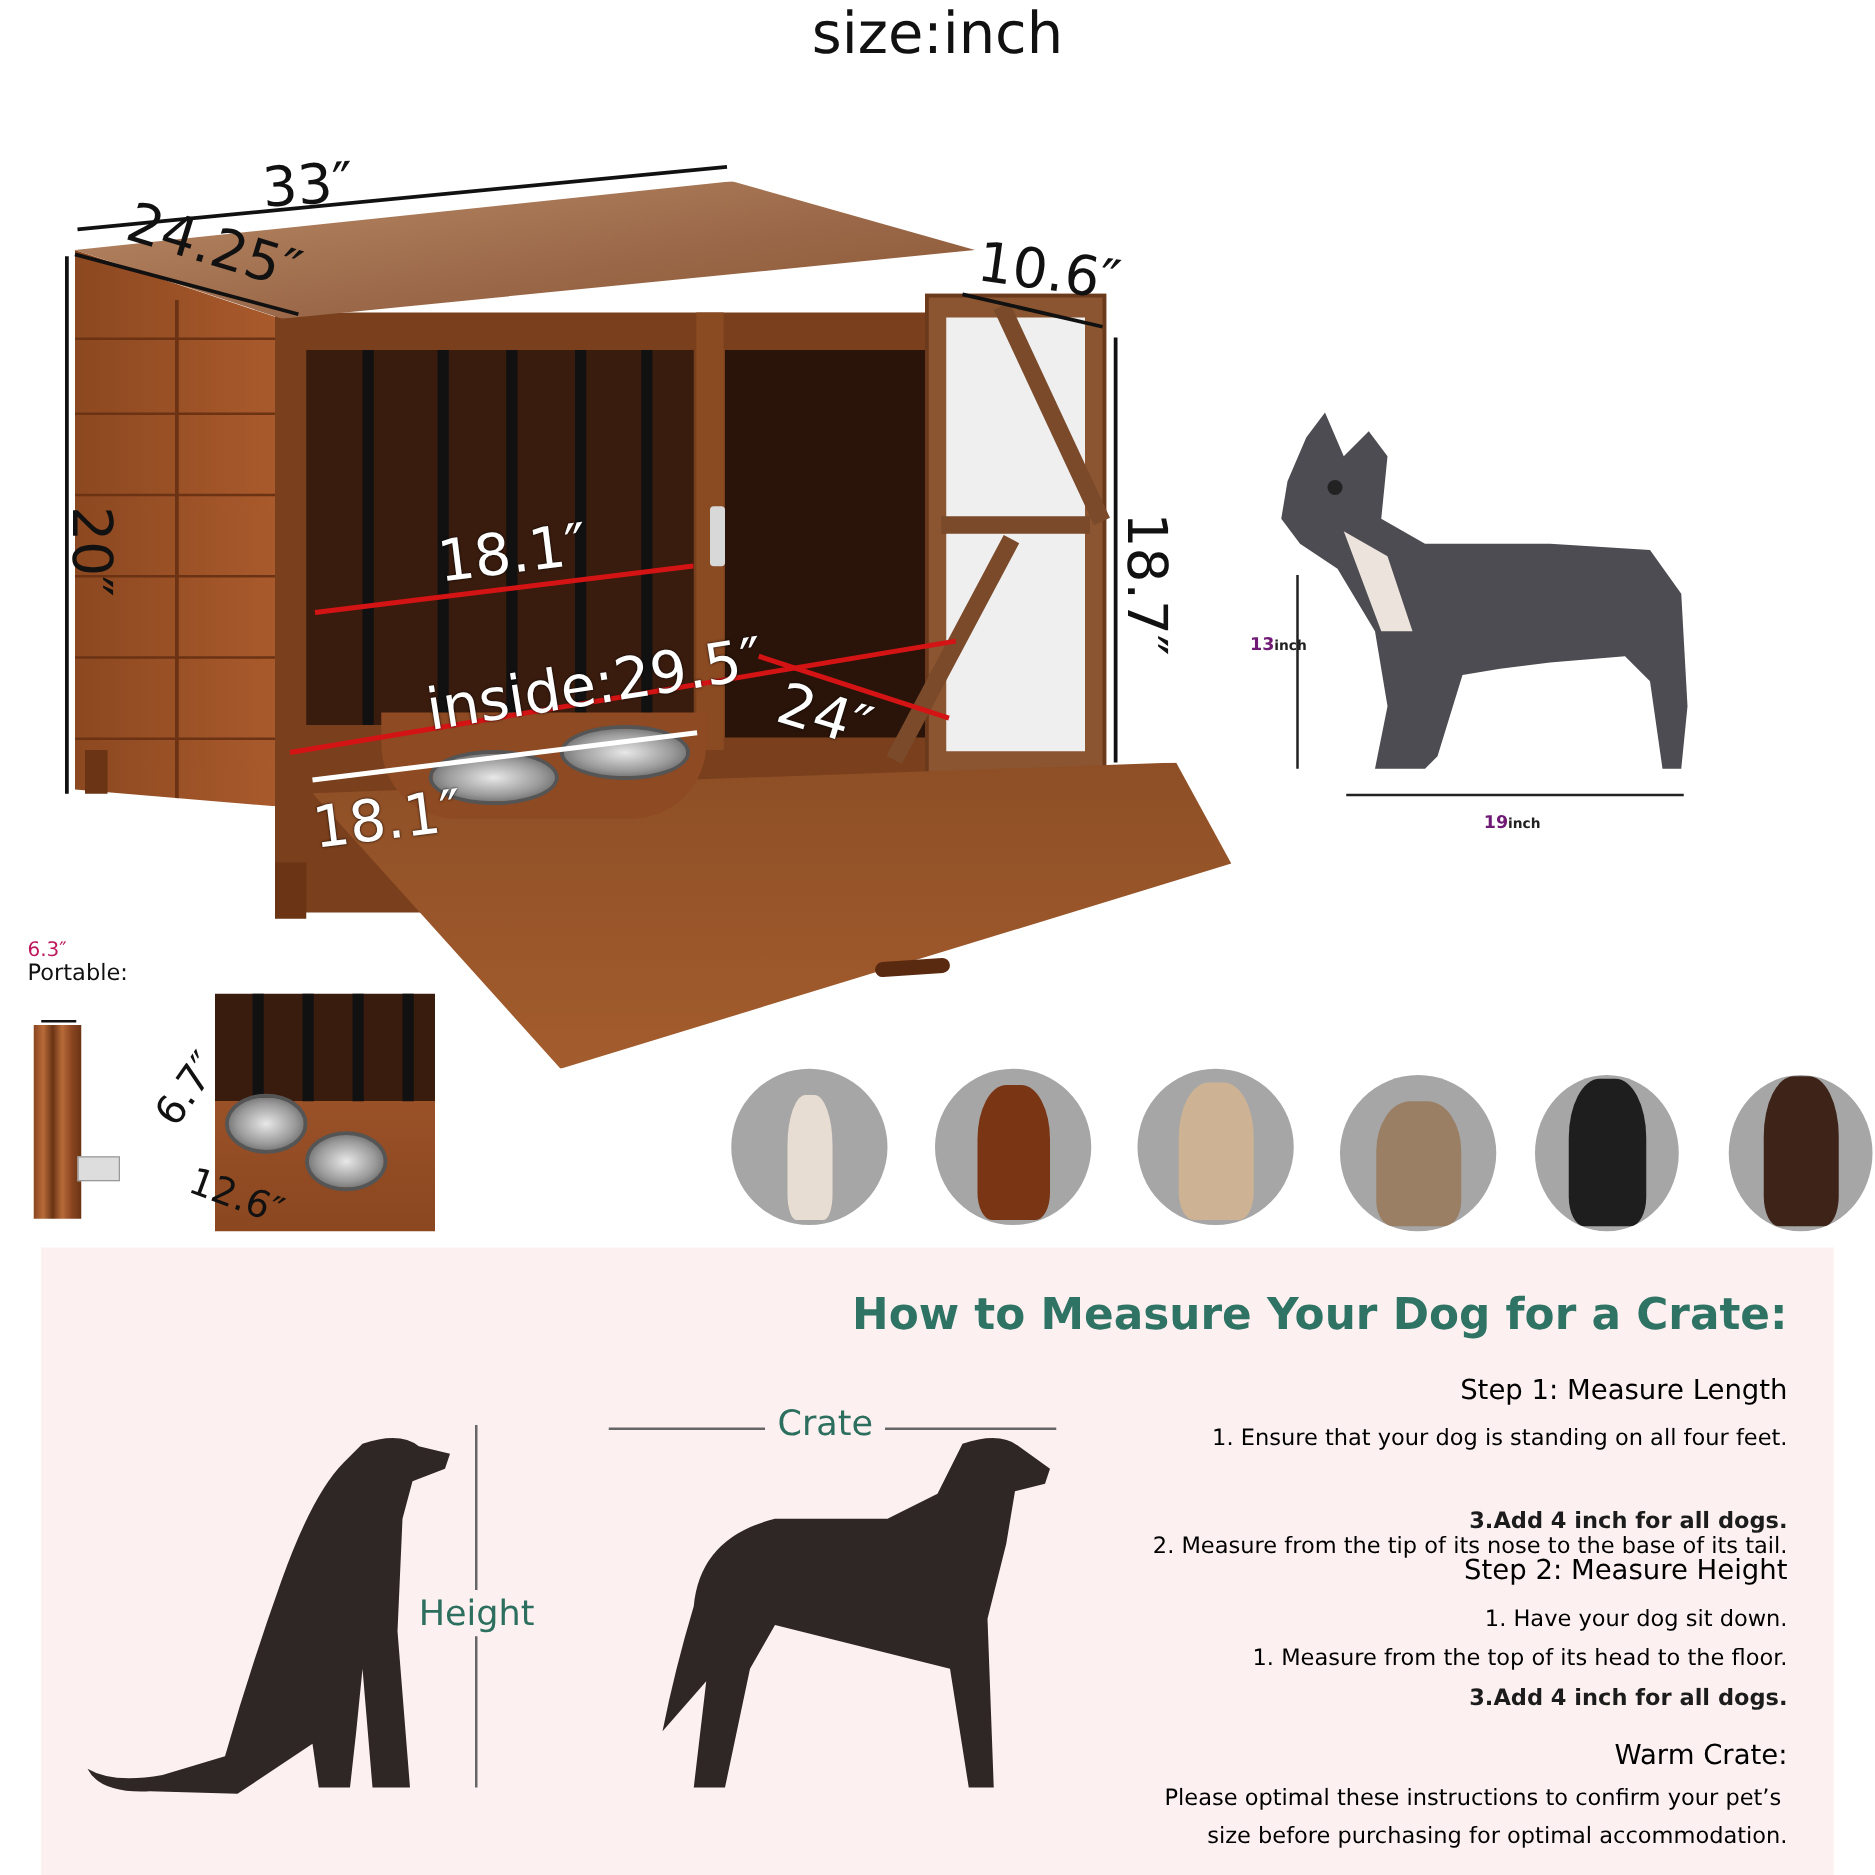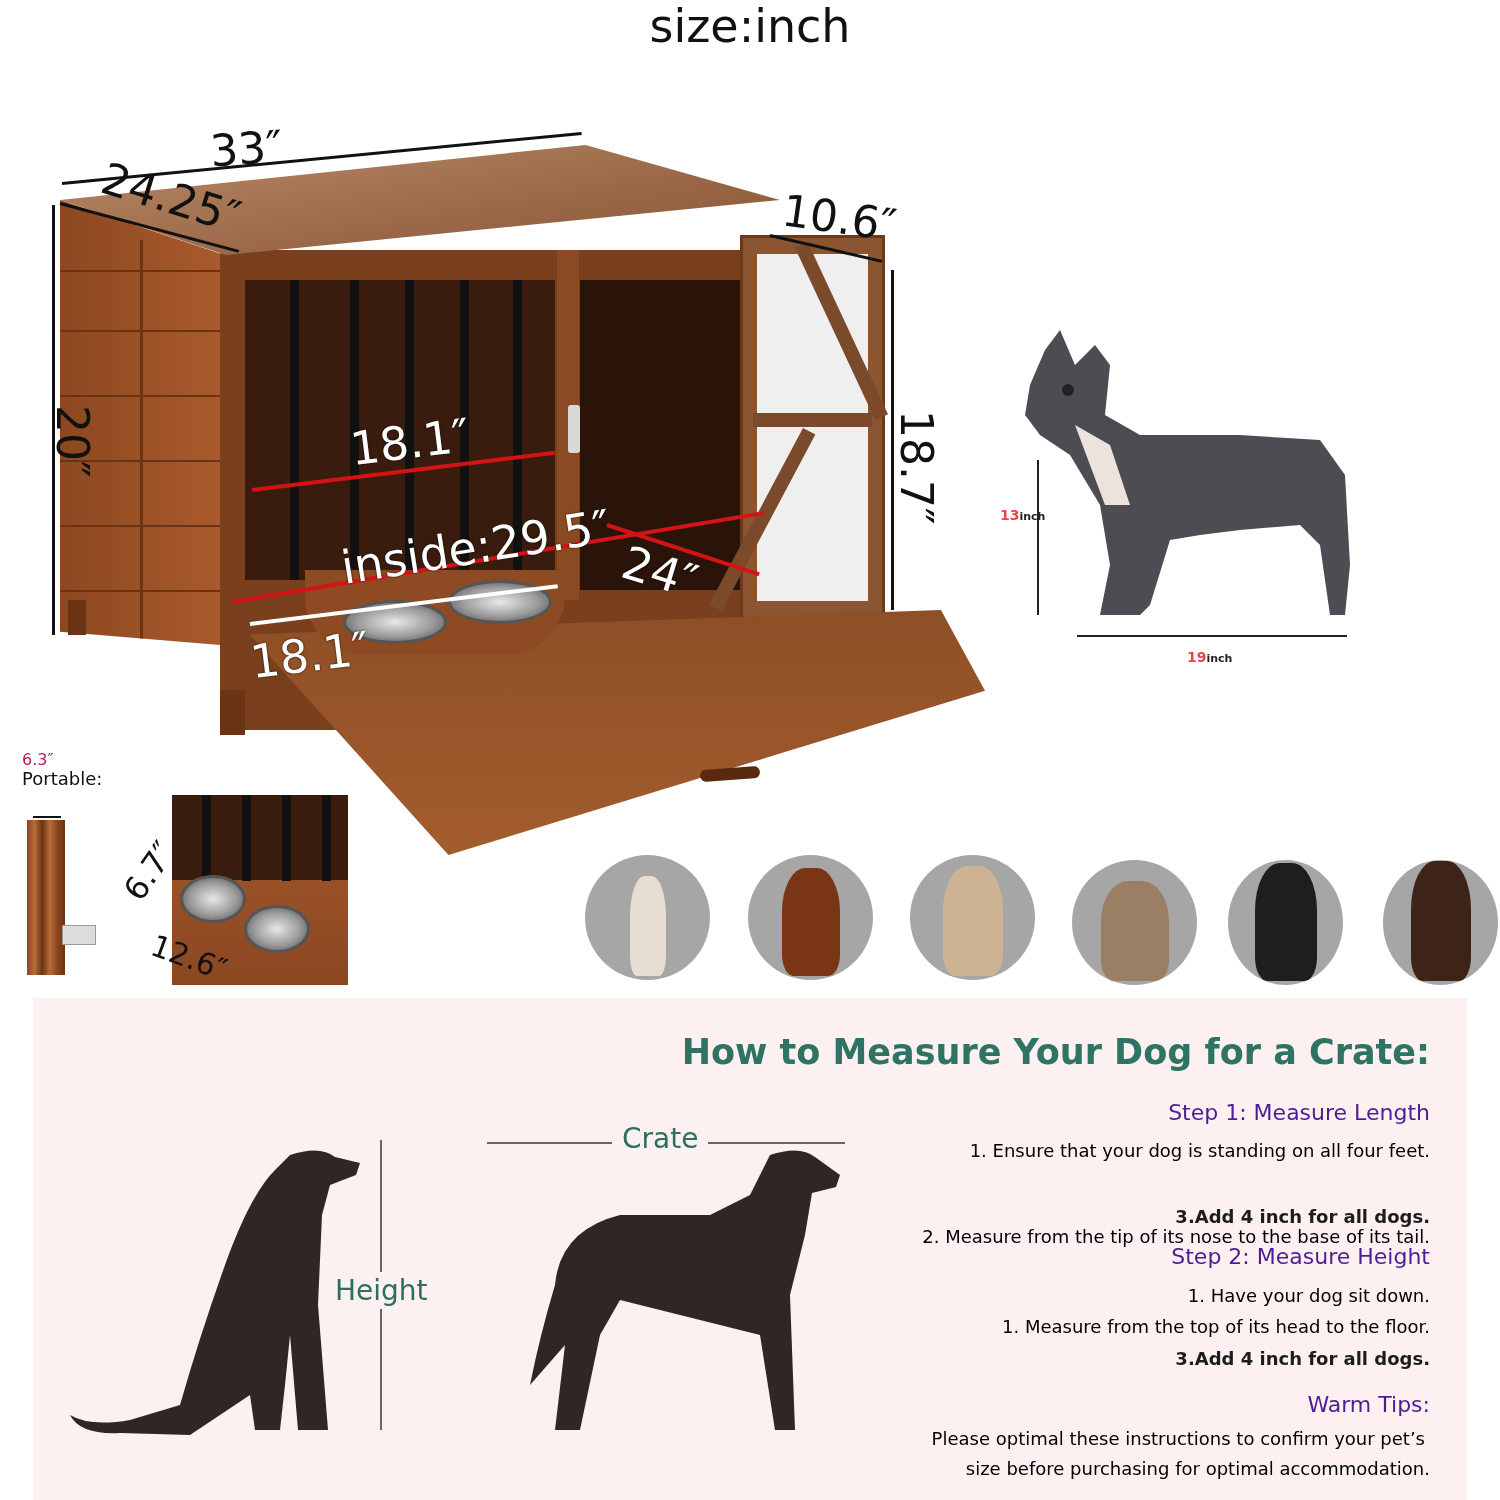--- a/index.html
+++ b/index.html
@@ -19,28 +19,28 @@
   .door .mesh { position:absolute; left:14px; right:14px; top:16px; bottom:16px; background:#efefef; }
   .door .brace { position:absolute; background:#7a4a2a; }
   .tray { left:250px; top:610px; width:735px; height:245px; background:linear-gradient(180deg,#8e4f26,#a35c2d); clip-path:polygon(0 10%, 94% 0, 100% 33%, 27% 100%); }
   .bowl-plate { left:305px; top:570px; width:260px; height:85px; background:#8e4a22; border-radius:0 0 60px 60px; }
   .bowl { position:absolute; width:98px; height:38px; border-radius:50%; background:radial-gradient(ellipse at center,#e8e8e8 0%,#9a9a9a 55%,#444 100%); border:3px solid #555; }
   .arrow-black { position:absolute; height:3px; background:#111; transform-origin:left center; }
   .arrow-red { position:absolute; height:4px; background:#d41414; transform-origin:left center; }
   .arrow-white { position:absolute; height:4px; background:#fff; transform-origin:left center; }
   .vline { position:absolute; width:3px; background:#111; }
   .frenchie { left:1000px; top:325px; width:390px; height:350px; }
-  .lbl-red { color:#ef4444; font-weight:bold; font-size:14px; }
+  .lbl-red { color:#701a75; font-weight:bold; font-size:14px; }
   .lbl-inch { color:#222; font-size:11px; font-weight:bold; }
   .circle { position:absolute; width:125px; height:125px; border-radius:50%; background:#a6a6a6; overflow:hidden; }
   .circle .dog { position:absolute; left:50%; transform:translateX(-50%); bottom:4px; border-radius:40% 40% 20% 20%; }
   .pink { left:33px; top:998px; width:1434px; height:502px; background:#fcf1f0; }
   .green { color:#2c6f5f; }
   .howto { right:70px; top:1032px; font-size:35px; font-weight:bold; color:#2f7364; font-family:"DejaVu Sans", sans-serif; white-space:nowrap; }
-  .step { right:70px; font-size:22px; color:#4c1d95; white-space:nowrap; }
+  .step { right:70px; font-size:22px; color:#000000; white-space:nowrap; }
   .line { right:70px; font-size:18px; color:#000000; white-space:nowrap; text-align:right; }
   .line.b { font-weight:bold; color:#1c1c1c; }
   .sil { fill:#2f2626; }
   .mini-pic { left:172px; top:795px; width:176px; height:190px; background:linear-gradient(180deg,#3a1c0e 0%,#3a1c0e 45%,#9a5128 45%,#8a4720 100%); }
   .folded { left:27px; top:820px; width:38px; height:155px; background:linear-gradient(90deg,#8a4520 0%,#b86b3a 20%,#6a3414 40%,#b86b3a 60%,#8a4520 80%,#6a3414 100%); }
 </style>
 </head>
 <body>
 
 <div class="abs title">size:inch</div>
@@ -168,15 +168,15 @@
 <div class="abs step" style="top:1100px">Step 1: Measure Length</div>
 <div class="abs line" style="top:1140px">1. Ensure that your dog is standing on all four feet.</div>
 <div class="abs line" style="top:1226px">2. Measure from the tip of its nose to the base of its tail.</div>
 <div class="abs line b" style="top:1206px">3.Add 4 inch for all dogs.</div>
 
 <div class="abs step" style="top:1244px">Step 2: Measure Height</div>
 <div class="abs line" style="top:1285px">1. Have your dog sit down.</div>
 <div class="abs line" style="top:1316px">1. Measure from the top of its head to the floor.</div>
 <div class="abs line b" style="top:1348px">3.Add 4 inch for all dogs.</div>
 
-<div class="abs step" style="top:1392px">Warm Tips:</div>
+<div class="abs step" style="top:1392px">Warm Crate:</div>
 <div class="abs line" style="top:1428px;right:75px">Please optimal these instructions to confirm your pet’s</div>
 <div class="abs line" style="top:1458px">size before purchasing for optimal accommodation.</div>
 
 </body></html>

